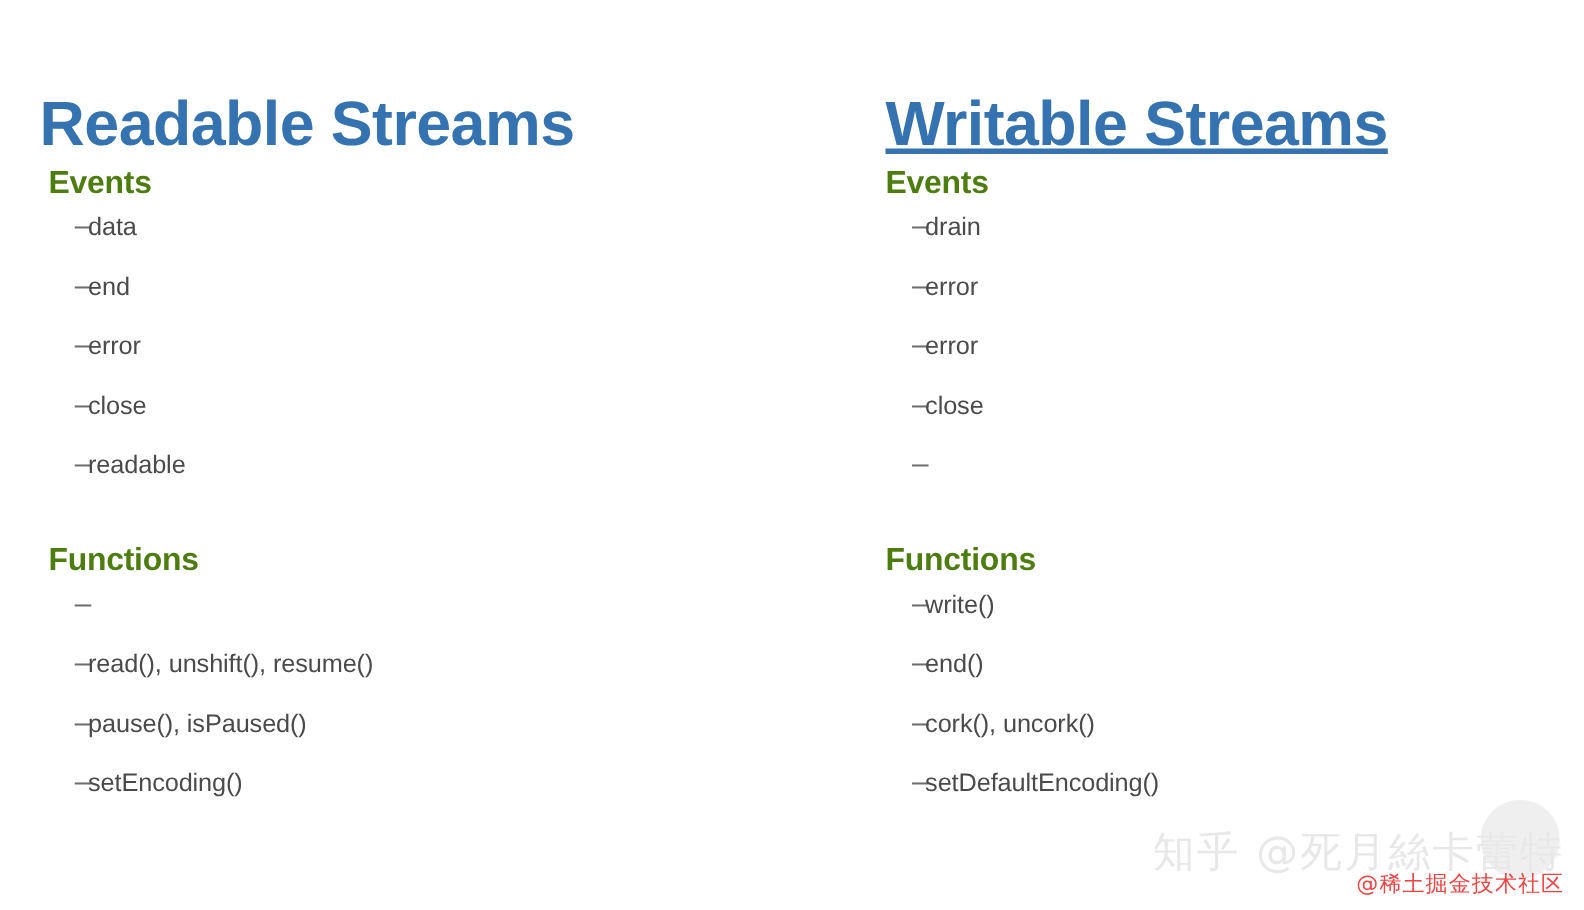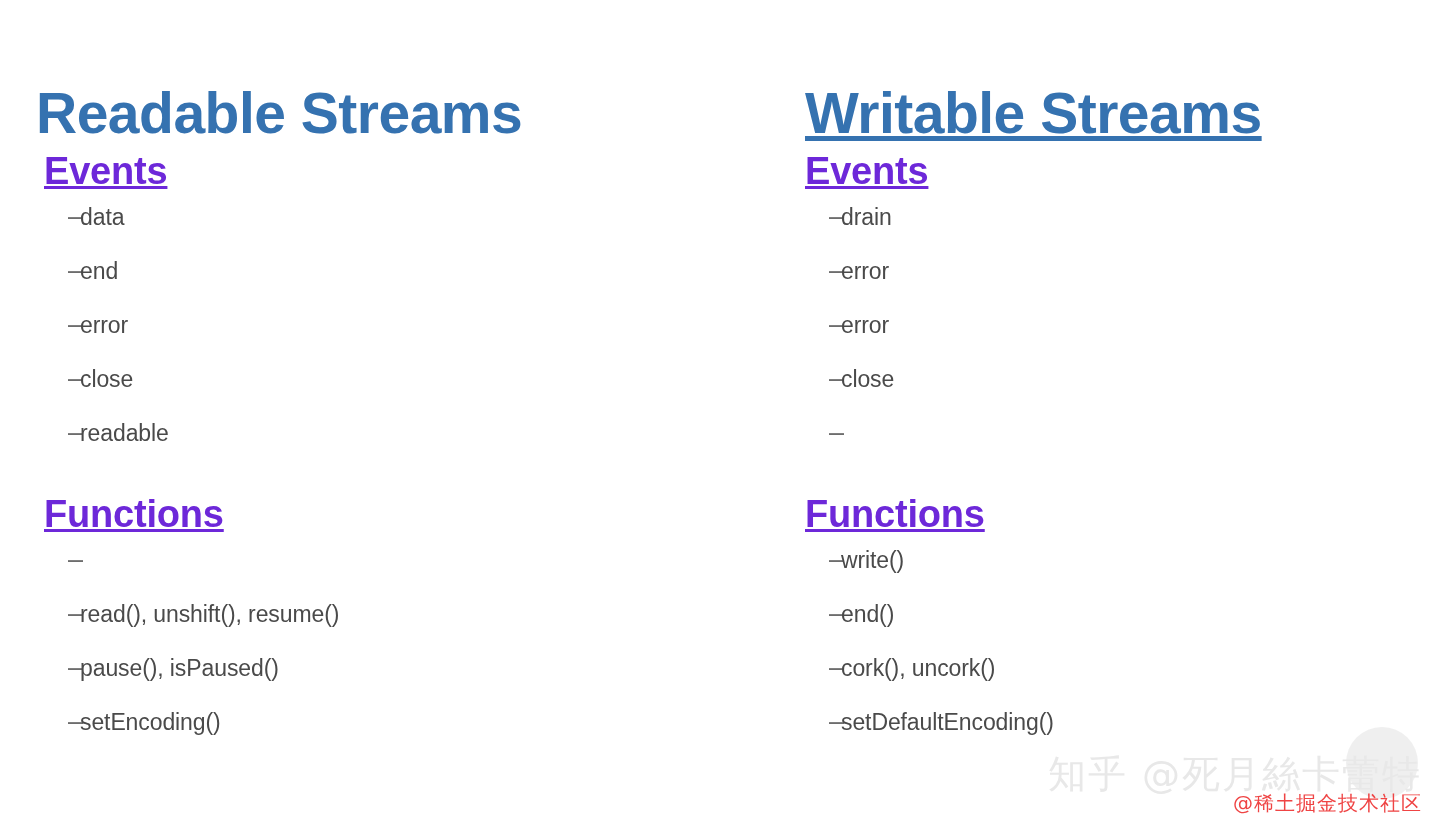--- a/index.html
+++ b/index.html
@@ -56,27 +56,26 @@
   }
   .column.left  .section { left: 44px; }
   .column.right .section { left: 63px; }
 
   .section.events    { top: 133px; }
   .section.functions { top: 476px; }
 
   .section-heading {
     font-family: "Liberation Sans", sans-serif;
     font-weight: bold;
-    font-size: 38px;
+    font-size: 29px;
     line-height: 1.2;
-    color: #6d28d9;
+    color: #4d7c0f;
     margin: 0 0 8px 0;
     letter-spacing: -0.2px;
     white-space: nowrap;
-    text-decoration: underline;
   }
 
   .item-list {
     list-style: none;
     margin: 0;
     padding: 0;
   }
 
   .item {
     display: flex;

